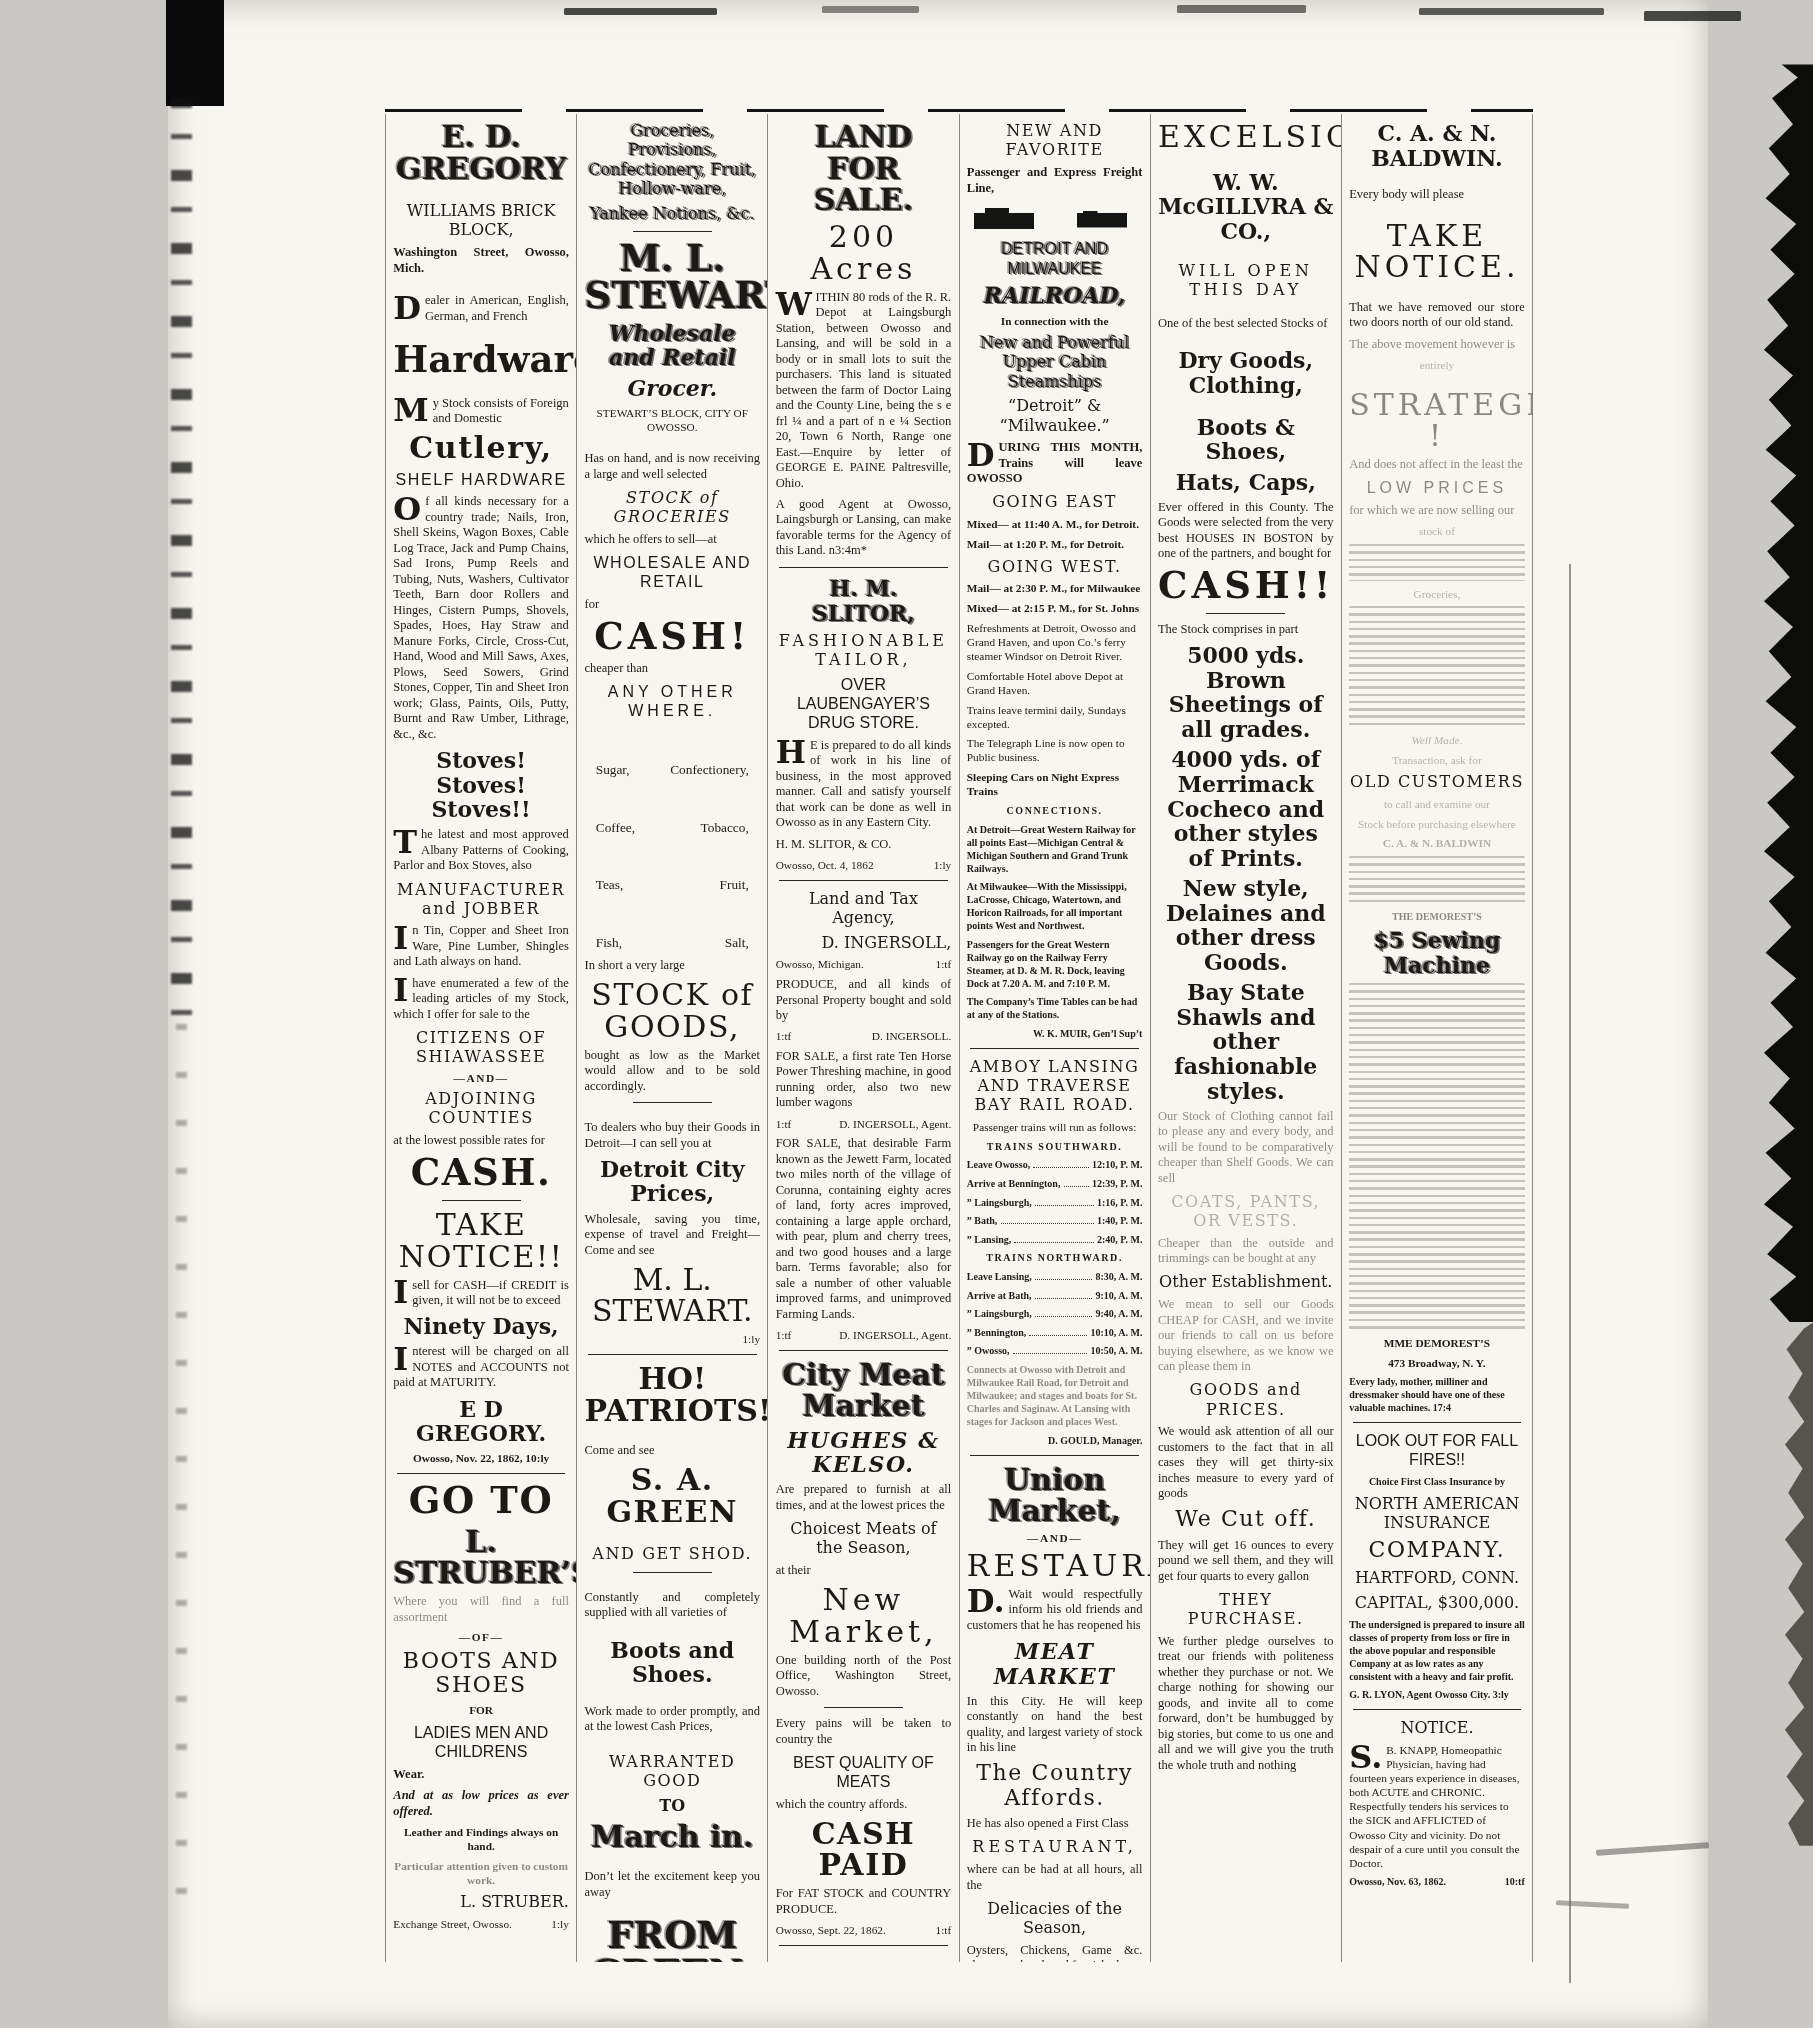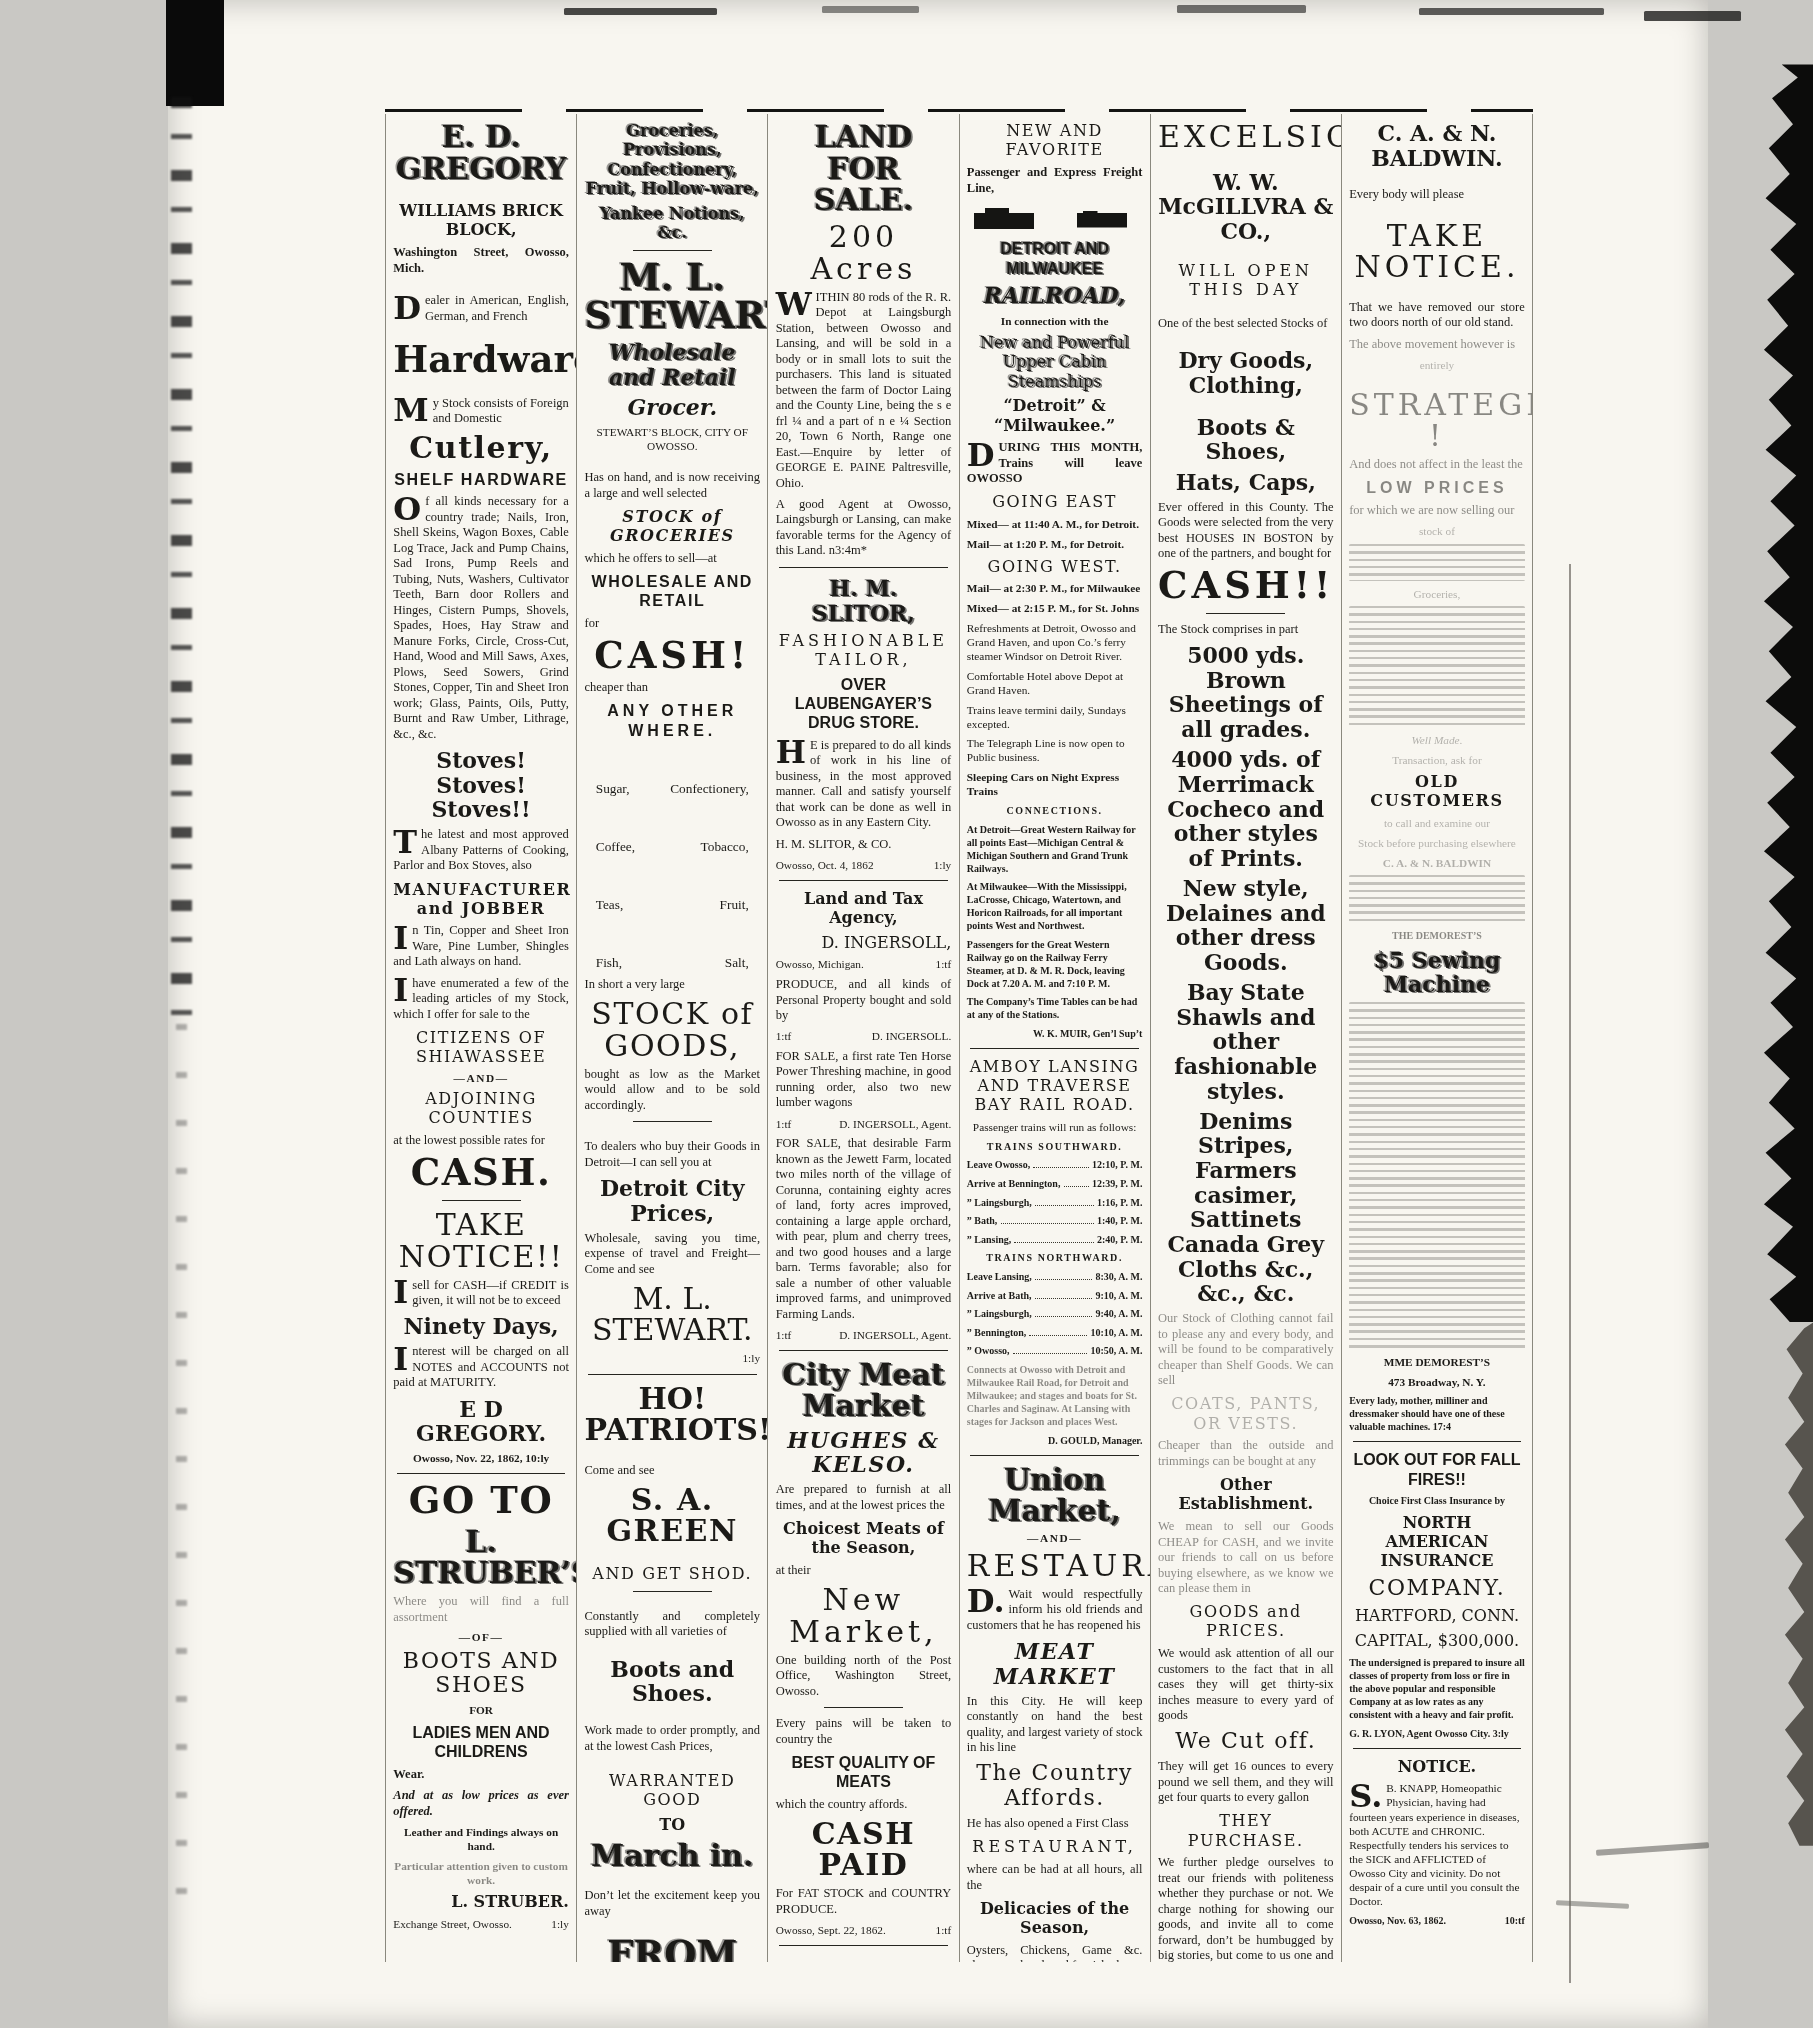--- a/index.html
+++ b/index.html
@@ -21,21 +21,21 @@
   #columns{position:absolute;left:385px;top:114px;width:1148px;height:1848px;display:flex;}
   #columns::before{content:"";position:absolute;left:0;top:-4.8px;width:100%;height:2.4px;
     background:repeating-linear-gradient(90deg,#141412 0 137px,transparent 137px 181px);}
   .col{flex:1 1 0;padding:1.6px 7.3px;border-right:0.8px solid #8a887e;overflow:hidden;}
   .col:first-child{border-left:0.8px solid #8a887e;}
   
   .blk{margin:5.6px 0;}
   .xxl{font-family:"DejaVu Serif",serif;font-weight:700;font-size:37px;line-height:1.02;text-align:center;}
   .xl{font-family:"DejaVu Serif",serif;font-weight:700;font-size:30px;line-height:1.05;text-align:center;}
   .lg{font-family:"DejaVu Serif",serif;font-weight:700;font-size:22px;line-height:1.12;text-align:center;}
-  .md{font-family:"DejaVu Serif",serif;font-weight:700;font-size:16px;line-height:1.2;text-align:center;}
+  .md{font-family:"DejaVu Serif",serif;font-weight:400;font-size:16px;line-height:1.2;text-align:center;}
   .sans{font-family:"Liberation Sans",sans-serif;}
   .sp{letter-spacing:4px;}
   .sp2{letter-spacing:1.6px;}
   .light{font-weight:400;}
   .it{font-style:italic;}
   .b{font-weight:700;}
   .c{text-align:center;}
   .r{text-align:right;}
   .body{font-size:12.5px;line-height:1.24;text-align:justify;}
   .sm{font-size:11.3px;line-height:1.25;}
@@ -364,21 +364,20 @@
       <div class="blk lg gap">Boots &amp; Shoes,</div>
       <div class="blk lg">Hats, Caps,</div>
       <div class="blk body">Ever offered in this County.  The Goods were selected from the very best HOUSES IN BOSTON by one of the partners, and bought for</div>
       <div class="blk xxl sp">CASH!!</div>
       <div class="blk rule"></div>
       <div class="blk body">The Stock comprises in part</div>
       <div class="blk lg">5000 yds. Brown Sheetings of all grades.</div>
       <div class="blk lg">4000 yds. of Merrimack Cocheco and other styles of Prints.</div>
       <div class="blk lg">New style, Delaines and other dress Goods.</div>
       <div class="blk lg">Bay State Shawls and other fashionable styles.</div>
-      <div class="blk lg">Denims Stripes, Farmers casimer, Sattinets Canada Grey Cloths &amp;c., &amp;c., &amp;c.</div>
       <div class="blk body faded">Our Stock of Clothing cannot fail to please any and every body, and will be found to be comparatively cheaper than Shelf Goods.  We can sell</div>
       <div class="blk md light sp2 vfaded">COATS, PANTS, OR VESTS.</div>
       <div class="blk body c faded">Cheaper than the outside and trimmings can be bought at any</div>
       <div class="blk md">Other Establishment.</div>
       <div class="blk body c faded">We mean to sell our Goods CHEAP for CASH, and we invite our friends to call on us before buying elsewhere, as we know we can please them in</div>
       <div class="blk md light sp2">GOODS and PRICES.</div>
       <div class="blk body">We would ask attention of all our customers to the fact that in all cases they will get thirty-six inches measure to every yard of goods</div>
       <div class="blk lg light sp2">We Cut off.</div>
       <div class="blk body">They will get 16 ounces to every pound we sell them, and they will get four quarts to every gallon</div>
       <div class="blk md light sp2">THEY PURCHASE.</div>

